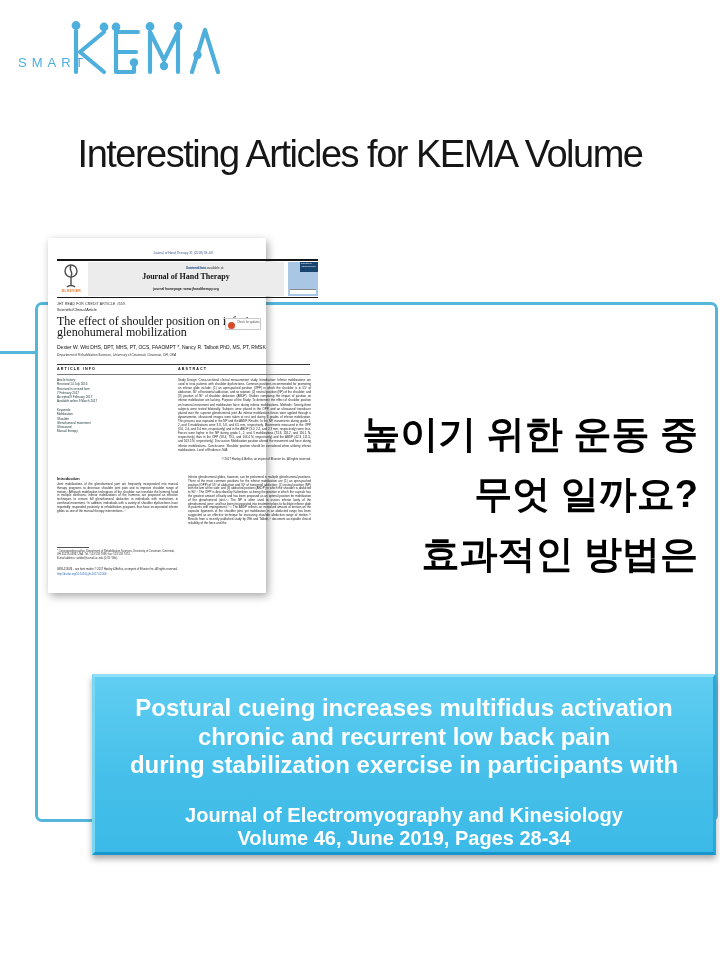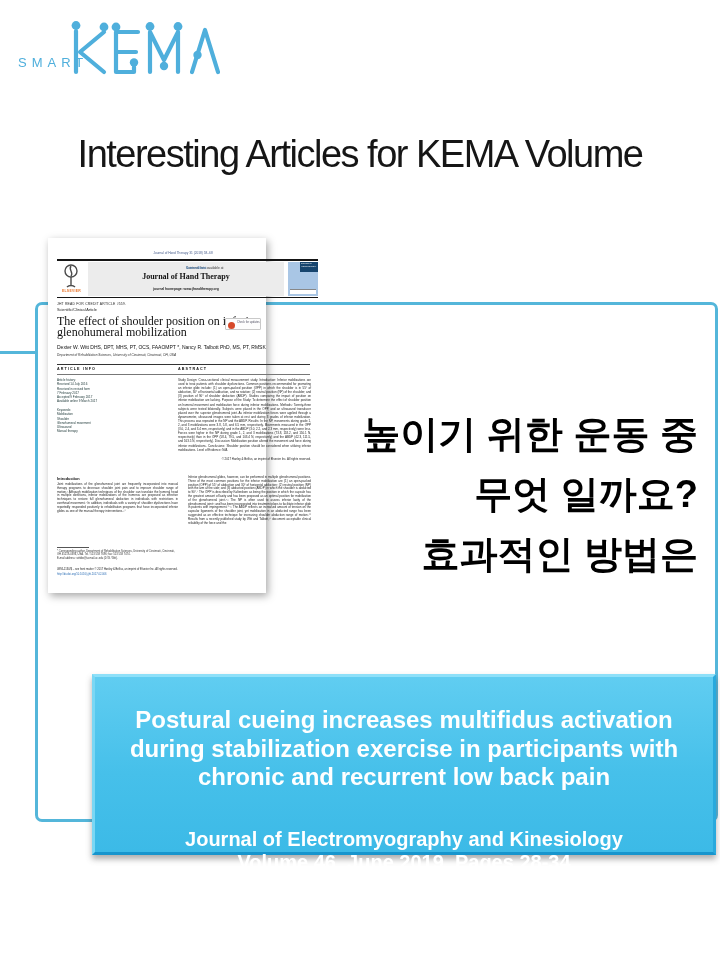--- a/index.html
+++ b/index.html
@@ -98,22 +98,22 @@
   .p-doi{top:334.5px;left:9px;width:255px;font-size:2.7px;color:#2a6db5;}
 
   
   .banner{
     position:absolute;left:92px;top:674px;width:624px;height:181px;z-index:4;
     background:linear-gradient(180deg,#60cdf1 0%,#46c0ea 55%,#3cbae7 100%);
     border:3px solid;border-color:#8ee0f9 #28a9dd #1795cd #7ad7f4;
     box-shadow:0 4px 6px rgba(70,70,70,0.45);
     box-sizing:border-box;text-align:center;color:#ffffff;
   }
-  .banner-title{margin-top:29px;font-size:24px;line-height:28.5px;font-weight:bold;}
-  .banner-meta{margin-top:36px;font-size:20px;line-height:23.5px;font-weight:bold;}
+  .banner-title{margin-top:17px;font-size:24px;line-height:28.5px;font-weight:bold;}
+  .banner-meta{margin-top:24px;font-size:20px;line-height:23.5px;font-weight:bold;}
 </style>
 </head>
 <body>
 
 <div class="logo">
   <span class="smart">SMART</span>
   <svg width="160" height="62" viewBox="0 0 160 62">
     <g stroke="#4fafdc" stroke-width="4.2" fill="none" stroke-linecap="round" stroke-linejoin="round">
       <path d="M10,15 L10,56"></path>
       <path d="M38,16 L14,36 L38,56"></path>
@@ -214,20 +214,20 @@
   <div class="p-footrule"></div>
   <div class="p-footnote">* Corresponding author. Department of Rehabilitation Sciences, University of Cincinnati, Cincinnati, OH 45219-0394, USA. Tel.: 513 558 7696; fax: 513 558 7474.
 E-mail address: wittdw@ucmail.uc.edu (D.W. Witt).</div>
   <div class="p-issn">0894-1130/$ – see front matter © 2017 Hanley &amp; Belfus, an imprint of Elsevier Inc. All rights reserved.</div>
   <div class="p-doi">http://dx.doi.org/10.1016/j.jht.2017.02.006</div>
 </div>
 
 <div class="banner">
   <div class="banner-title">
     <div>Postural cueing increases multifidus activation</div>
+    <div>chronic and recurrent low back pain</div>
     <div>during stabilization exercise in participants with</div>
-    <div>chronic and recurrent low back pain</div>
   </div>
   <div class="banner-meta">
     <div>Journal of Electromyography and Kinesiology</div>
     <div>Volume 46, June 2019, Pages 28-34</div>
   </div>
 </div>
 
 </body></html>

